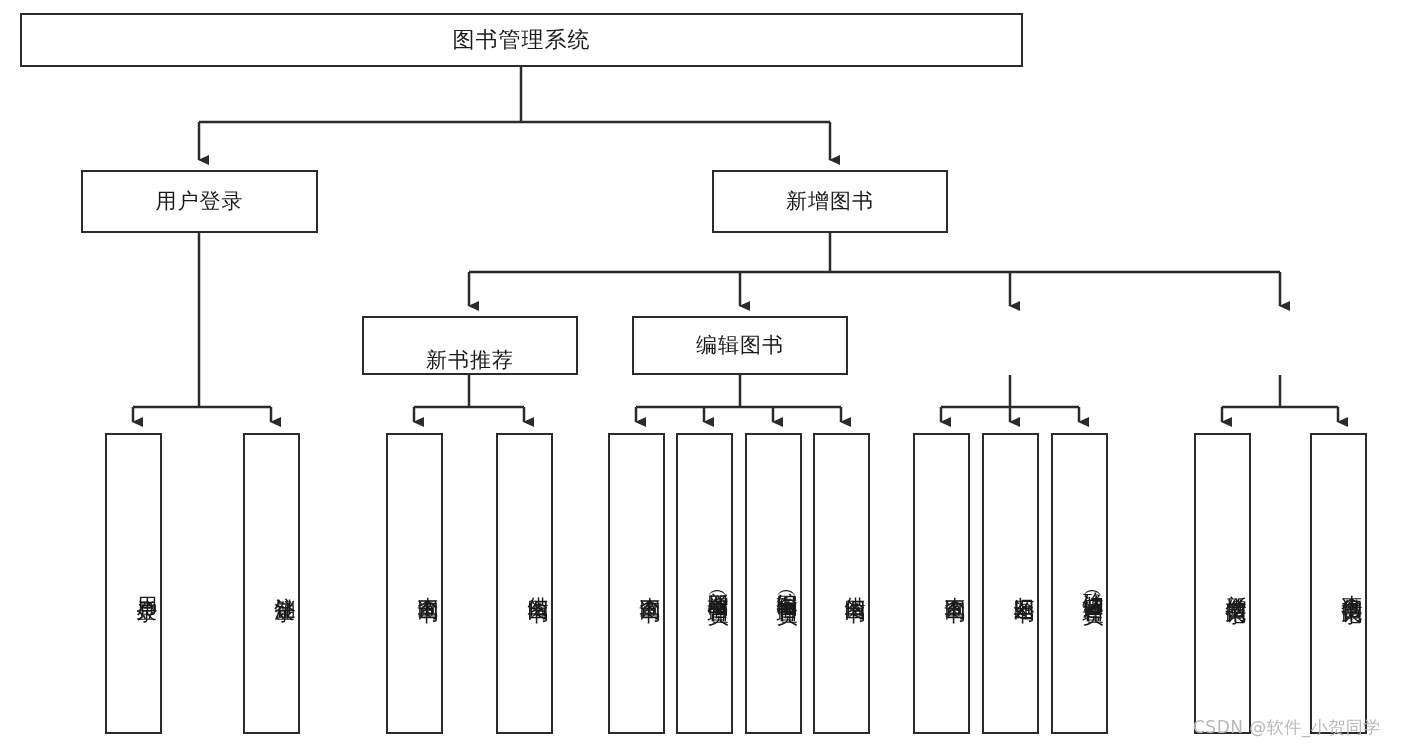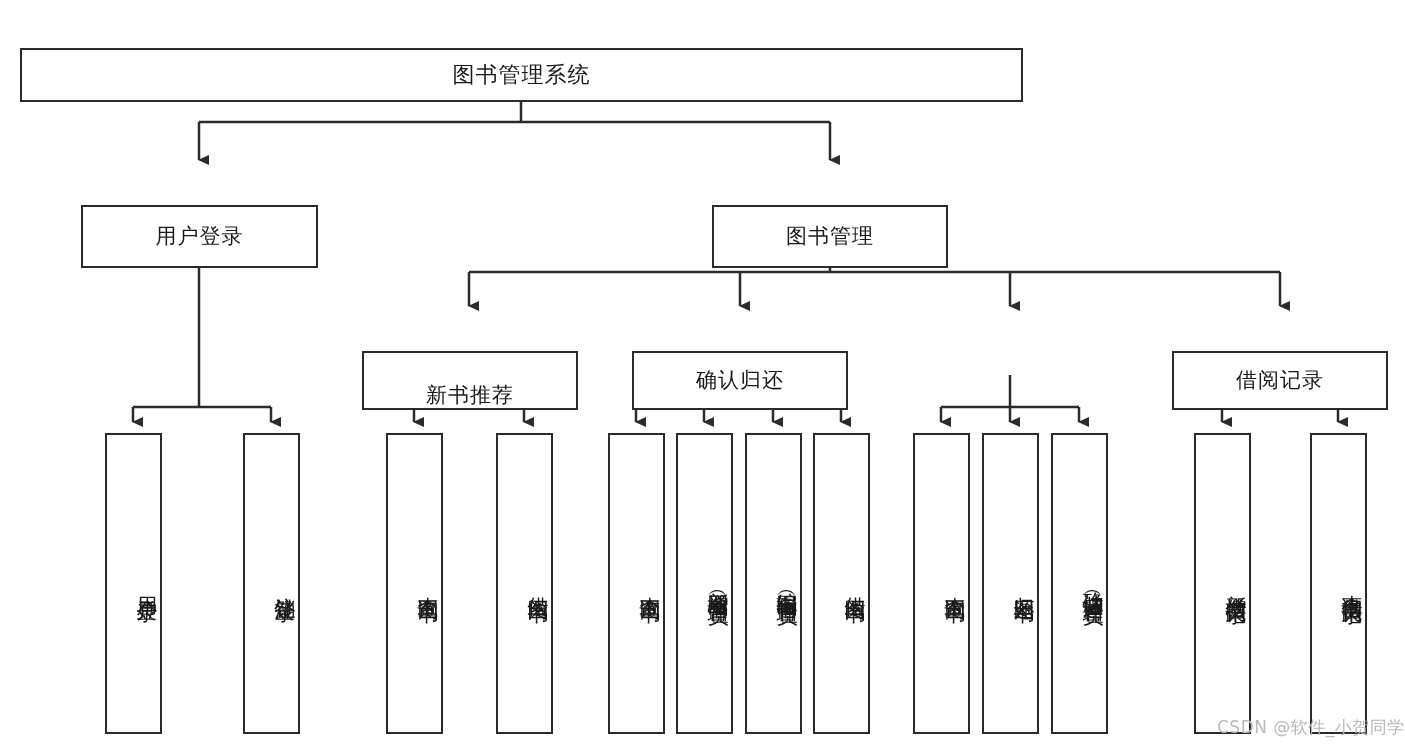--- a/index.html
+++ b/index.html
@@ -33,21 +33,20 @@
     border: 2px solid #2b2b2b;
     display: flex;
     align-items: center;
     justify-content: center;
     color: #1a1a1a;
   }
   .node.horiz {
     font-size: 21px;
     line-height: 1.2;
     letter-spacing: 1px;
-    margin-top: 35px;
   }
   .node.horiz.root {
     font-size: 22px;
   }
   .node.vert {
     writing-mode: vertical-rl;
     text-orientation: upright;
     font-size: 21px;
     line-height: 1.25;
     letter-spacing: 2px;
@@ -126,31 +125,28 @@
   </svg>
 
   <div class="node horiz root" style="left:20px; top:13px; width:1003px; height:54px;">
     <span>图书管理系统</span>
   </div>
 
   <div class="node horiz" style="left:81px; top:170px; width:237px; height:63px;">
     <span>用户登录</span>
   </div>
   <div class="node horiz" style="left:712px; top:170px; width:236px; height:63px;">
-    <span>图书管理</span>
+    <span>新增图书</span>
   </div>
 
   <div class="node horiz" style="left:362px; top:316px; width:216px; height:59px;align-items:flex-end;">
     <span>新书推荐</span>
   </div>
   <div class="node horiz" style="left:632px; top:316px; width:216px; height:59px;">
-    <span>确认归还</span>
-  </div>
-  <div class="node horiz" style="left:1172px; top:316px; width:216px; height:59px;">
-    <span>借阅记录</span>
+    <span>编辑图书</span>
   </div>
 
   <div class="node vert" style="left:105px; top:433px; width:57px; height:301px;">
     <span class="vtext">用户登录</span>
   </div>
   <div class="node vert" style="left:243px; top:433px; width:57px; height:301px;">
     <span class="vtext">注销登录</span>
   </div>
 
   <div class="node vert" style="left:386px; top:433px; width:57px; height:301px;">
@@ -183,15 +179,15 @@
     <span class="vtext">确认归还（管理员）</span>
   </div>
 
   <div class="node vert" style="left:1194px; top:433px; width:57px; height:301px;">
     <span class="vtext">新增借阅记录</span>
   </div>
   <div class="node vert" style="left:1310px; top:433px; width:57px; height:301px;">
     <span class="vtext">查询借阅记录</span>
   </div>
 
-  <div class="watermark" style="left:1193px; top:716px;margin-left:24px;">CSDN @软件_小贺同学</div>
+  <div class="watermark" style="left:1193px; top:716px;">CSDN @软件_小贺同学</div>
 
 </div>
 
 </body></html>

